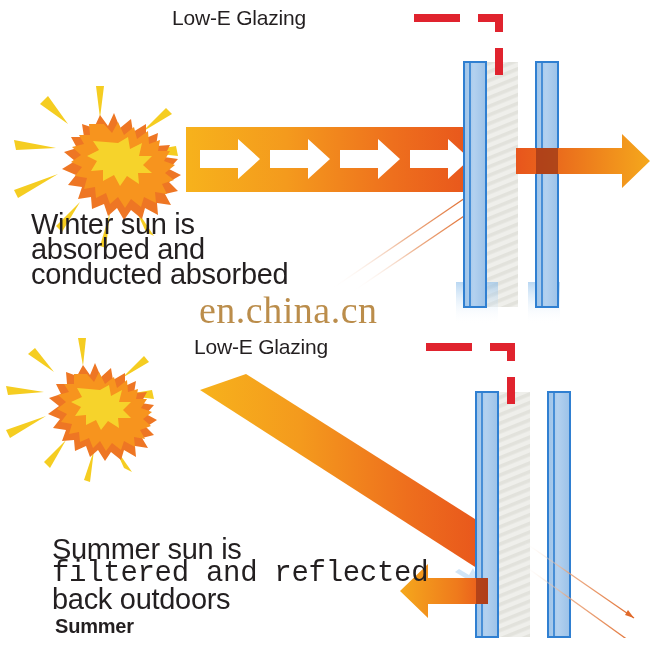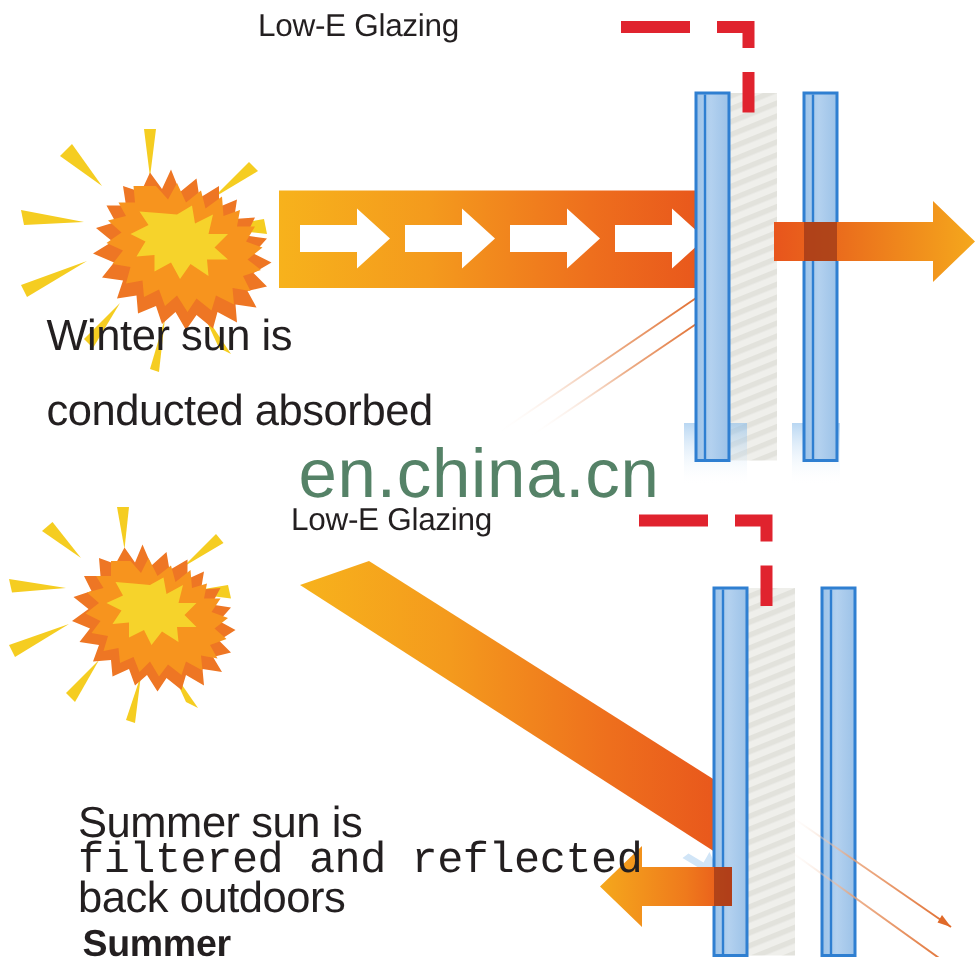--- a/index.html
+++ b/index.html
@@ -39,33 +39,33 @@
   }
   .glazing-label {
     font-size: 21px;
     letter-spacing: -0.2px;
   }
   .caption {
     font-size: 29px;
     letter-spacing: -0.3px;
   }
   .season-label {
-    font-size: 25px;
+    font-size: 20px;
     font-weight: bold;
     letter-spacing: -0.2px;
   }
   #watermark {
     position: absolute;
     left: 199px;
     top: 288px;
-    font-size: 46px;
-    color: #14532d;
+    font-size: 38px;
+    color: #a16207;
     opacity: 0.72;
     letter-spacing: 0.5px;
-    font-family: Liberation Sans, sans-serif;
+    font-family: Liberation Serif, serif;
     pointer-events: none;
   }
 </style>
 </head>
 <body>
 
 <div id="stage">
 
   <div class="panel" id="winter-panel">
 
@@ -180,20 +180,21 @@
       <g stroke="#e0232e" stroke-width="8" fill="none" stroke-linecap="butt">
         <line x1="414" y1="18" x2="460" y2="18"></line>
         <polyline points="478,18 499,18 499,32"></polyline>
         <line x1="499" y1="48" x2="499" y2="75"></line>
       </g>
     </svg>
 
     <div class="label glazing-label" style="left:172px; top:6px;">Low-E Glazing</div>
 
     <div class="label caption" style="left:31px; top:208px;">Winter sun is</div>
+    <div class="label caption" style="left:31px; top:233px;">absorbed and</div>
     <div class="label caption" style="left:31px; top:258px;">conducted absorbed</div>
   </div>
 
   <div class="panel" id="summer-panel">
 
     <svg class="svg-layer" width="650" height="320" viewBox="0 0 650 320">
       <defs>
         <linearGradient id="sBand" x1="0" y1="0" x2="1" y2="0">
           <stop offset="0" stop-color="#f7b21c"></stop>
           <stop offset="0.35" stop-color="#f49a1d"></stop>

